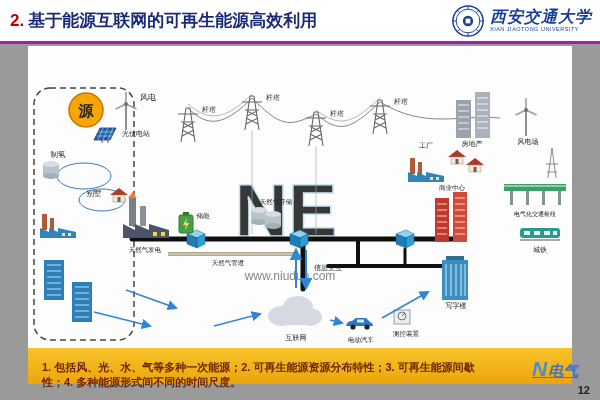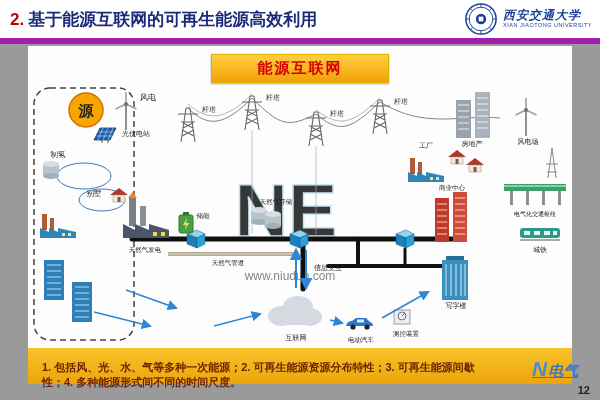--- a/index.html
+++ b/index.html
@@ -1,24 +1,24 @@
 <!DOCTYPE html>
 <html><head>
 <meta charset="utf-8">
 <style>
   html,body{margin:0;padding:0;background:#9a9a9a;font-family:"Liberation Sans",sans-serif;}
   .slide{position:relative;width:600px;height:400px;background:#9a9a9a;overflow:hidden;}
   .header{position:absolute;left:0;top:0;width:600px;height:44px;background:#ffffff;
-          border-bottom:6px solid #a21caf;display:flex;align-items:center;
+          border-bottom:3px solid #a21caf;display:flex;align-items:center;
           justify-content:space-between;box-sizing:border-box;padding:0 8px 0 10px;z-index:4;}
   .title{font-size:17px;font-weight:bold;color:#1b2a78;white-space:nowrap;}
   .title .num{color:#c00000;margin-right:4px;}
   .logo{display:flex;align-items:center;gap:5px;}
   .logo-text{display:flex;flex-direction:column;line-height:1;}
-  .logo-cn{font-size:12px;font-weight:bold;font-style:italic;color:#1a3f9a;letter-spacing:1px;}
+  .logo-cn{font-size:16px;font-weight:bold;font-style:italic;color:#1a3f9a;letter-spacing:1px;}
   .logo-en{font-size:5.5px;color:#1a3f9a;letter-spacing:.5px;margin-top:2px;}
   .content{position:absolute;left:28px;top:46px;width:544px;height:338px;background:#fdfdfd;}
   .banner{position:absolute;left:50%;transform:translateX(-50%);top:8px;width:176px;height:27px;
           background:linear-gradient(#ffcf3f,#f2a105);border:1px solid #e0b200;display:flex;
           align-items:center;justify-content:center;font-size:15px;font-weight:bold;color:#d40000;
           letter-spacing:2px;z-index:3;box-shadow:0 1px 2px rgba(0,0,0,.35);}
   .diagram{position:absolute;left:0;top:38px;width:544px;height:264px;}
   .footband{position:absolute;left:0;bottom:0;width:544px;height:36px;
             background:linear-gradient(#f8c32a,#eda40c);color:#6b2400;font-weight:bold;
             font-size:11px;line-height:1.4;padding:12px 14px;box-sizing:border-box;white-space:nowrap;}
@@ -56,21 +56,20 @@
       </svg>
       <div class="logo-text">
         <span class="logo-cn">西安交通大学</span>
         <span class="logo-en">XIAN JIAOTONG UNIVERSITY</span>
       </div>
     </div>
   </div>
 
   <div class="content">
 
-    <div class="banner">能源互联网</div>
 
     <svg class="diagram" viewBox="0 0 544 264">
       <defs>
         <marker id="arr" viewBox="0 0 10 10" refX="8" refY="5" markerWidth="6.5" markerHeight="6.5" orient="auto-start-reverse">
           <path d="M0,0 L10,5 L0,10 z" fill="#2f86d6"></path>
         </marker>
         <g id="turbine">
           <line x1="12" y1="40" x2="12" y2="14" stroke="#8a8f98" stroke-width="2"></line>
           <line x1="12" y1="14" x2="12" y2="2" stroke="#9aa0a8" stroke-width="1.6"></line>
           <line x1="12" y1="14" x2="22.5" y2="19" stroke="#9aa0a8" stroke-width="1.6"></line>

